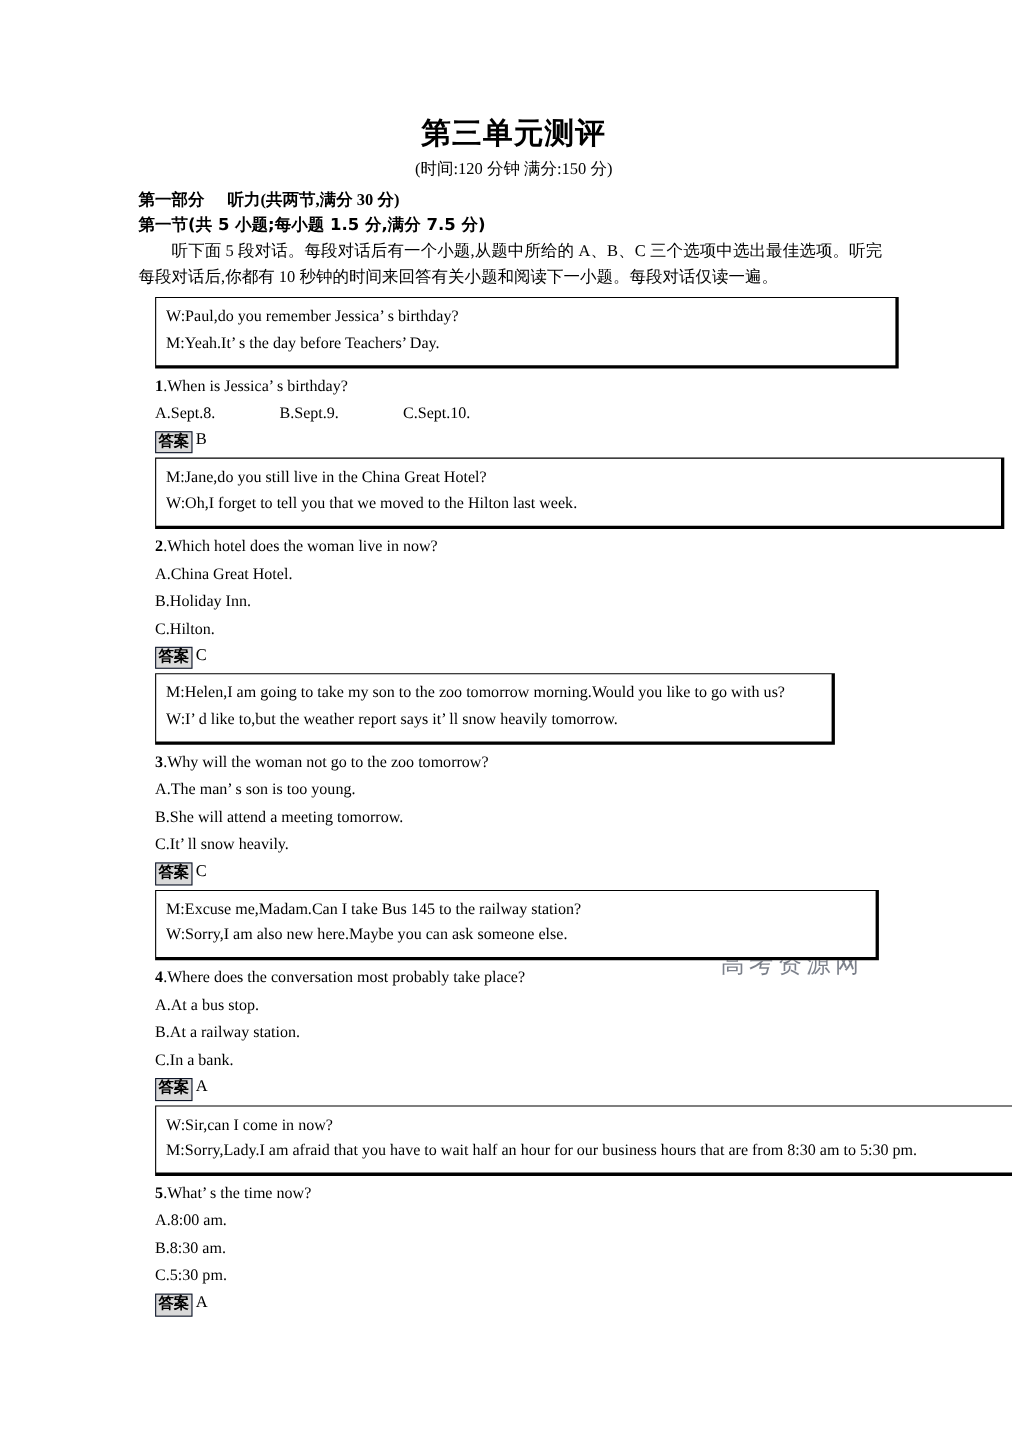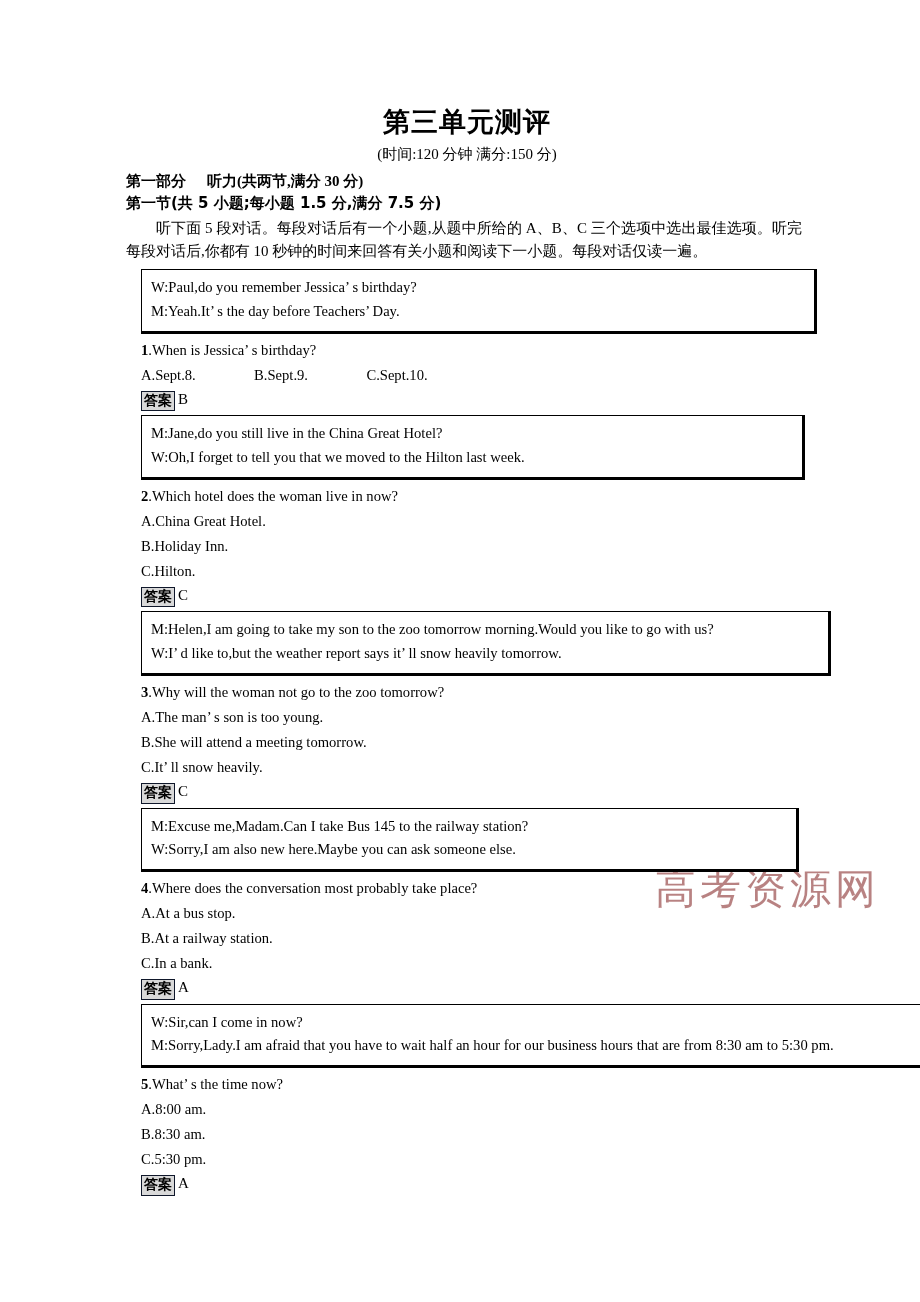--- a/index.html
+++ b/index.html
@@ -91,22 +91,22 @@
     background: #fff;
     box-sizing: border-box;
   }
   .dialogue-line {
     font-size: 14.6px;
     line-height: 1.62;
     white-space: normal;
   }
 
   .box-w-1 { width: 676px; }
-  .box-w-2 { width: 664px; }
-  .box-w-3 { width: 690px; }
+  .box-w-2 { width: 772px; }
+  .box-w-3 { width: 618px; }
   .box-w-4 { width: 658px; }
   .box-w-5 { width: 787px; }
 
   
   .question {
     margin: 0 0 0 15px;
   }
   .q-stem {
     font-size: 14.6px;
     line-height: 1.72;
@@ -151,23 +151,23 @@
   }
 
   
   .watermark {
     position: absolute;
     left: 655px;
     top: 862px;
     width: 240px;
     height: 48px;
     font-family: "DejaVu Sans", "Liberation Sans", sans-serif;
-    font-size: 41px;
+    font-size: 22px;
     letter-spacing: 4px;
-    color: #7f1d1d;
+    color: #0f172a;
     opacity: 0.55;
     white-space: nowrap;
     pointer-events: none;
     user-select: none;
   }
 </style>
 </head>
 <body>
 
 <div class="page">

